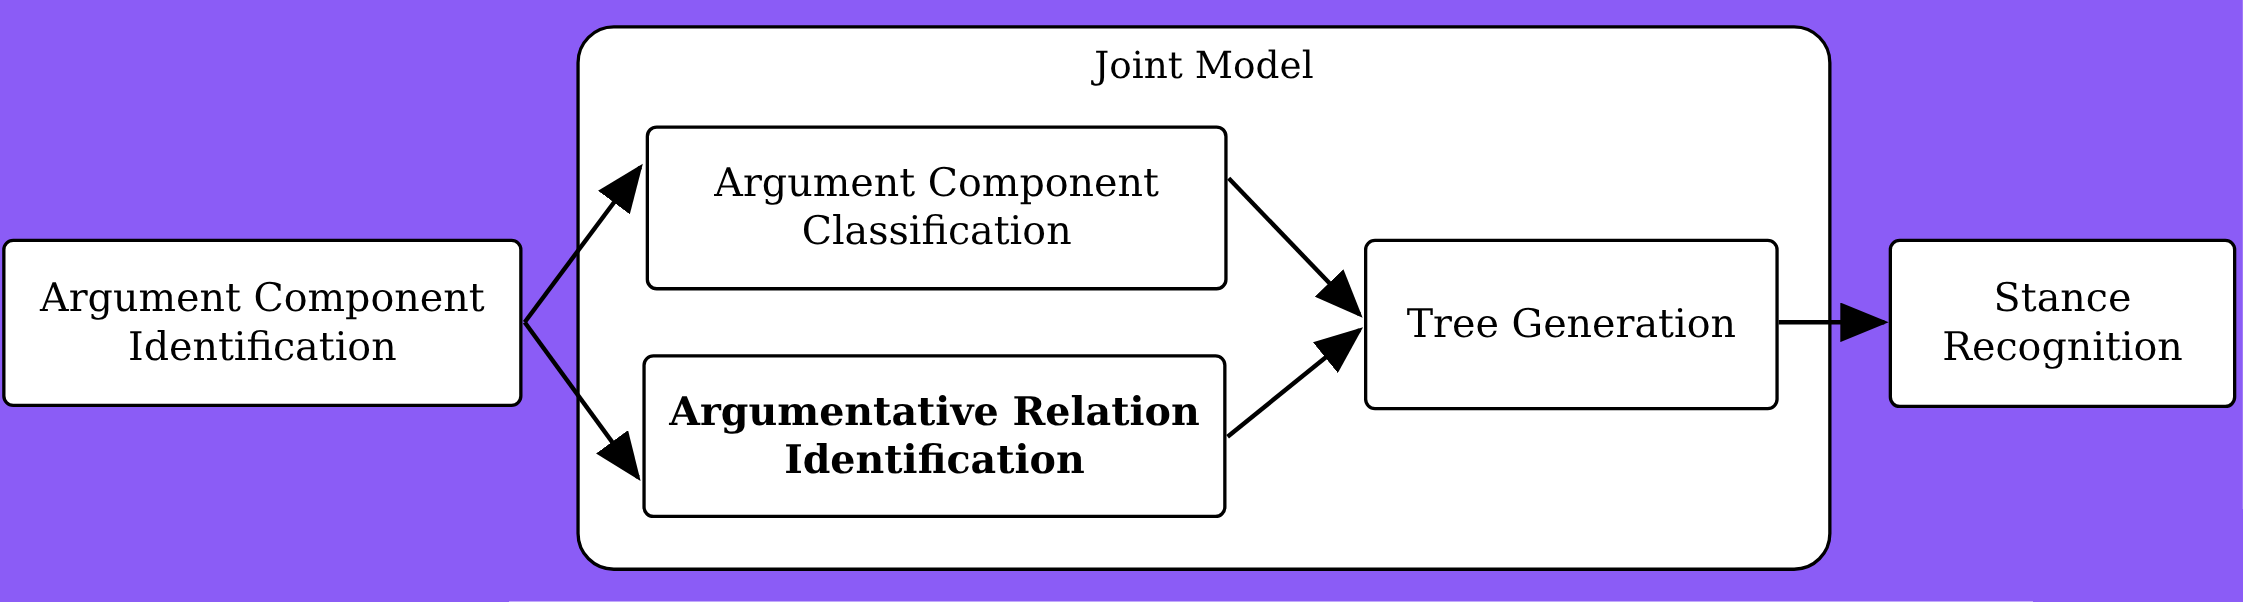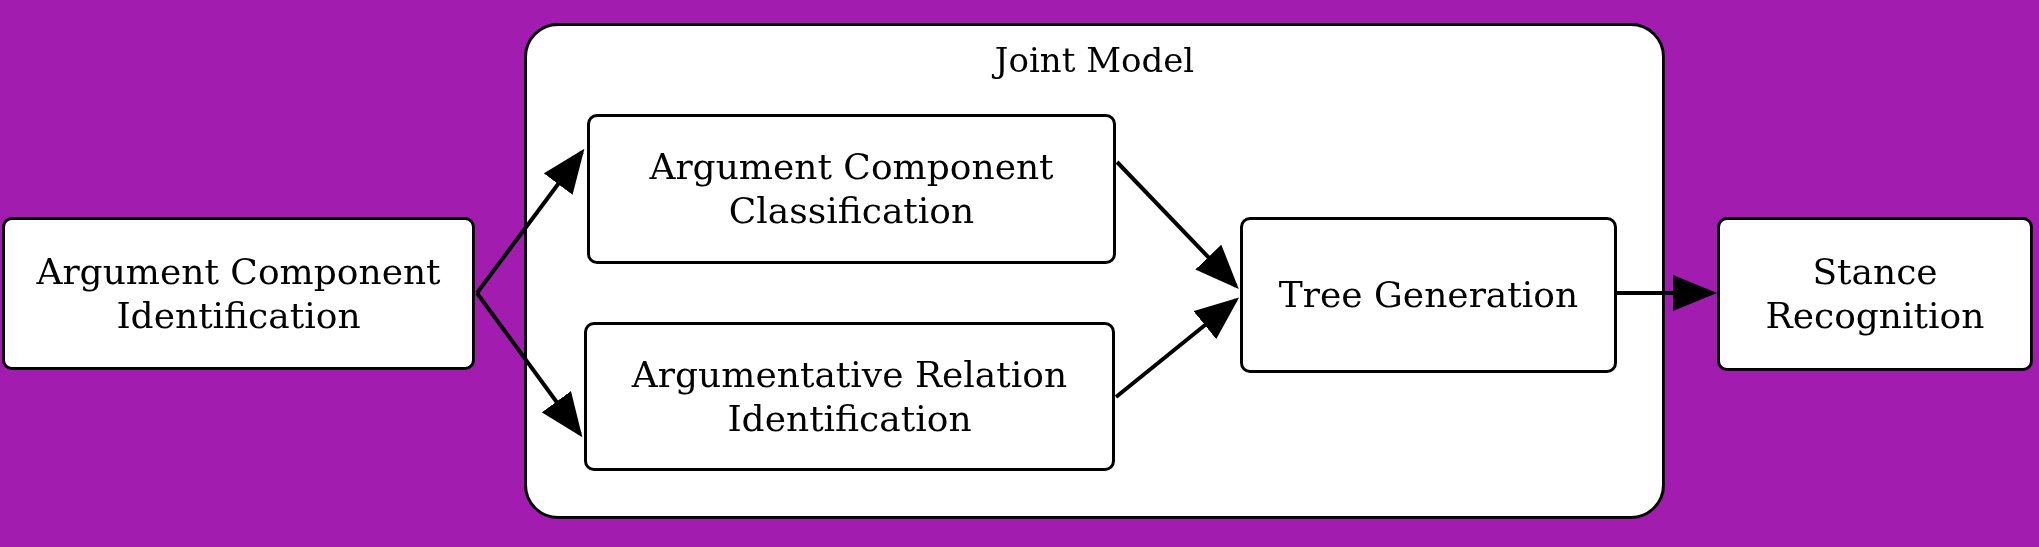--- a/index.html
+++ b/index.html
@@ -9,21 +9,21 @@
     background: #ffffff;
   }
   body {
     font-family: "DejaVu Serif", "Liberation Serif", serif;
     color: #000000;
   }
   #diagram-canvas {
     position: relative;
     width: 2039px;
     height: 547px;
-    background: #a21caf;
+    background: #8b5cf6;
     overflow: hidden;
   }
   .node {
     position: absolute;
     box-sizing: border-box;
     border: 3px solid #000000;
     border-radius: 10px;
     background: #ffffff;
     display: flex;
     align-items: center;
@@ -59,20 +59,21 @@
     left: 2px;  top: 217px;  width: 473px; height: 153px;
     font-size: 36px;
   }
   #node-acc {
     left: 587px; top: 114px; width: 529px; height: 150px;
     font-size: 36px;
   }
   #node-ari {
     left: 584px; top: 322px; width: 531px; height: 149px;
     font-size: 36px;
+    font-weight: bold;
   }
   #node-tg {
     left: 1240px; top: 217px; width: 377px; height: 156px;
     font-size: 36px;
   }
   #node-sr {
     left: 1717px; top: 217px; width: 316px; height: 154px;
     font-size: 36px;
   }
   

